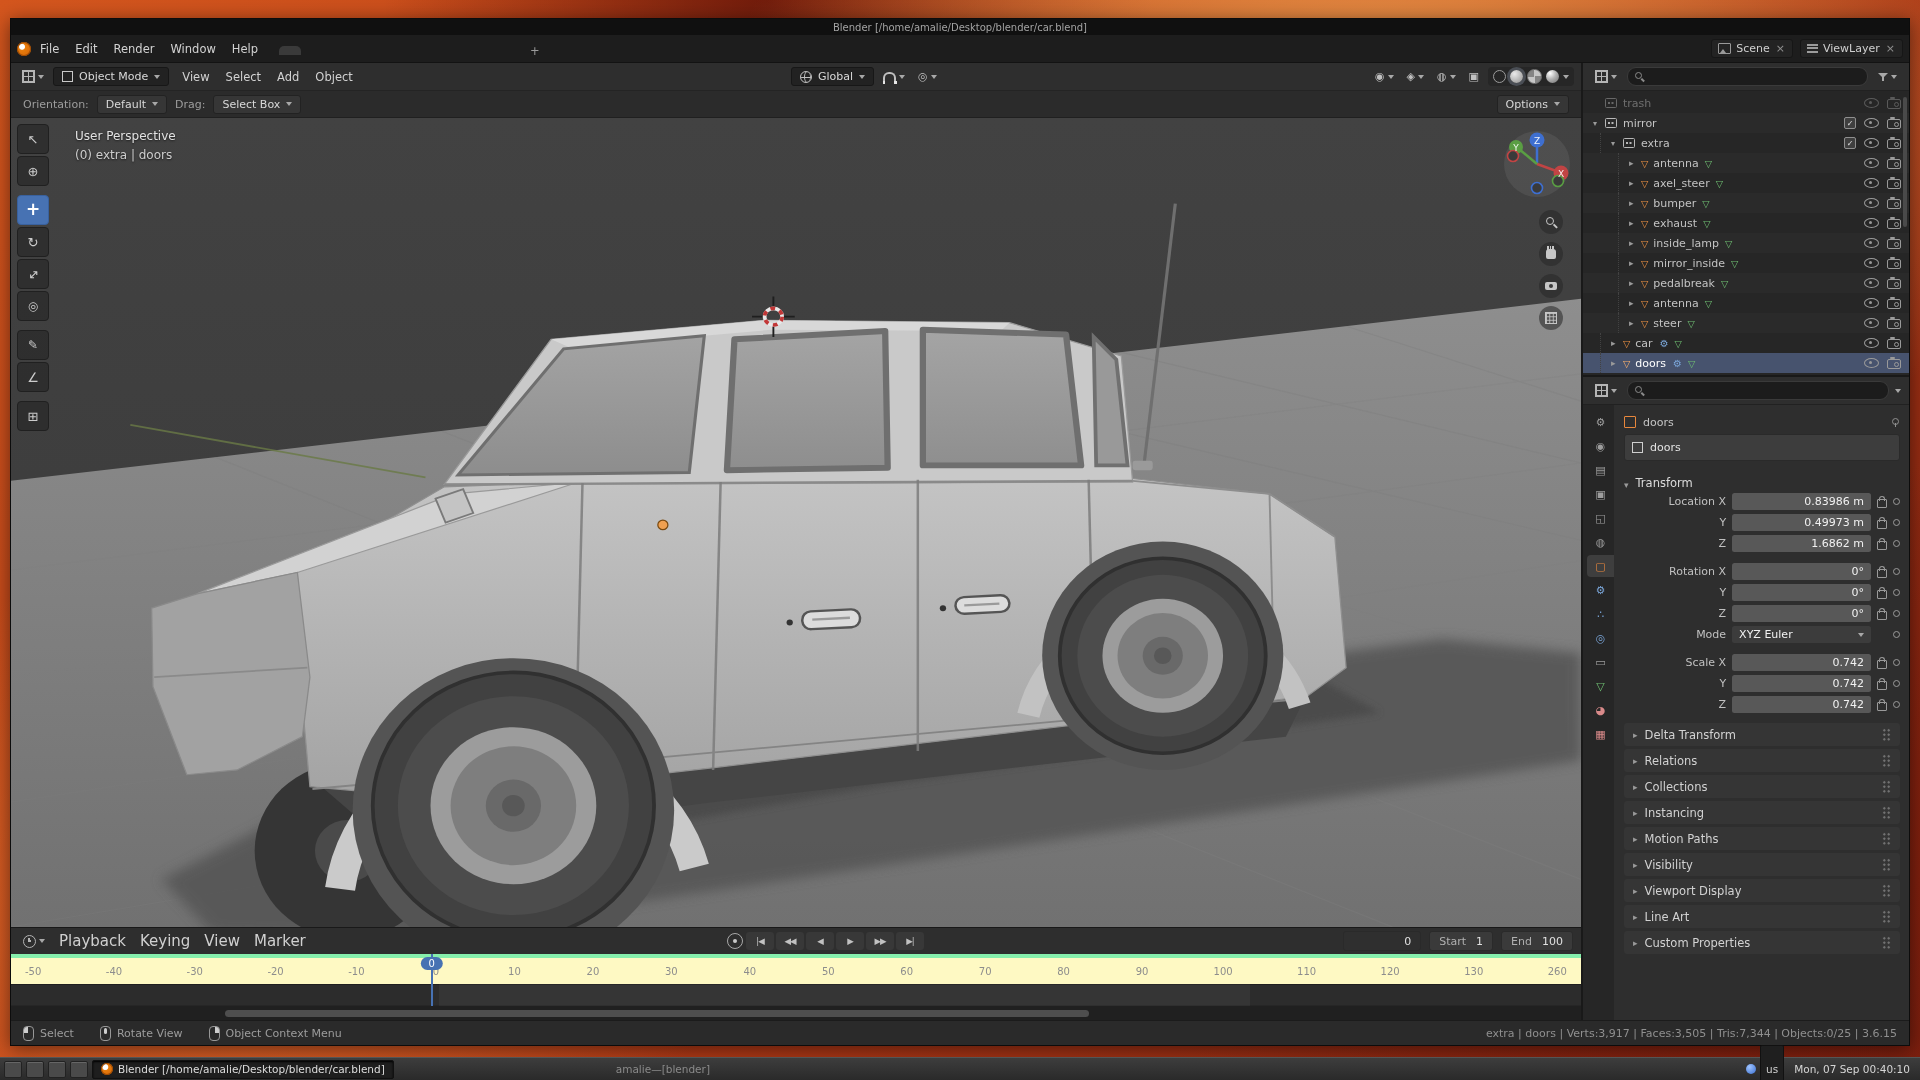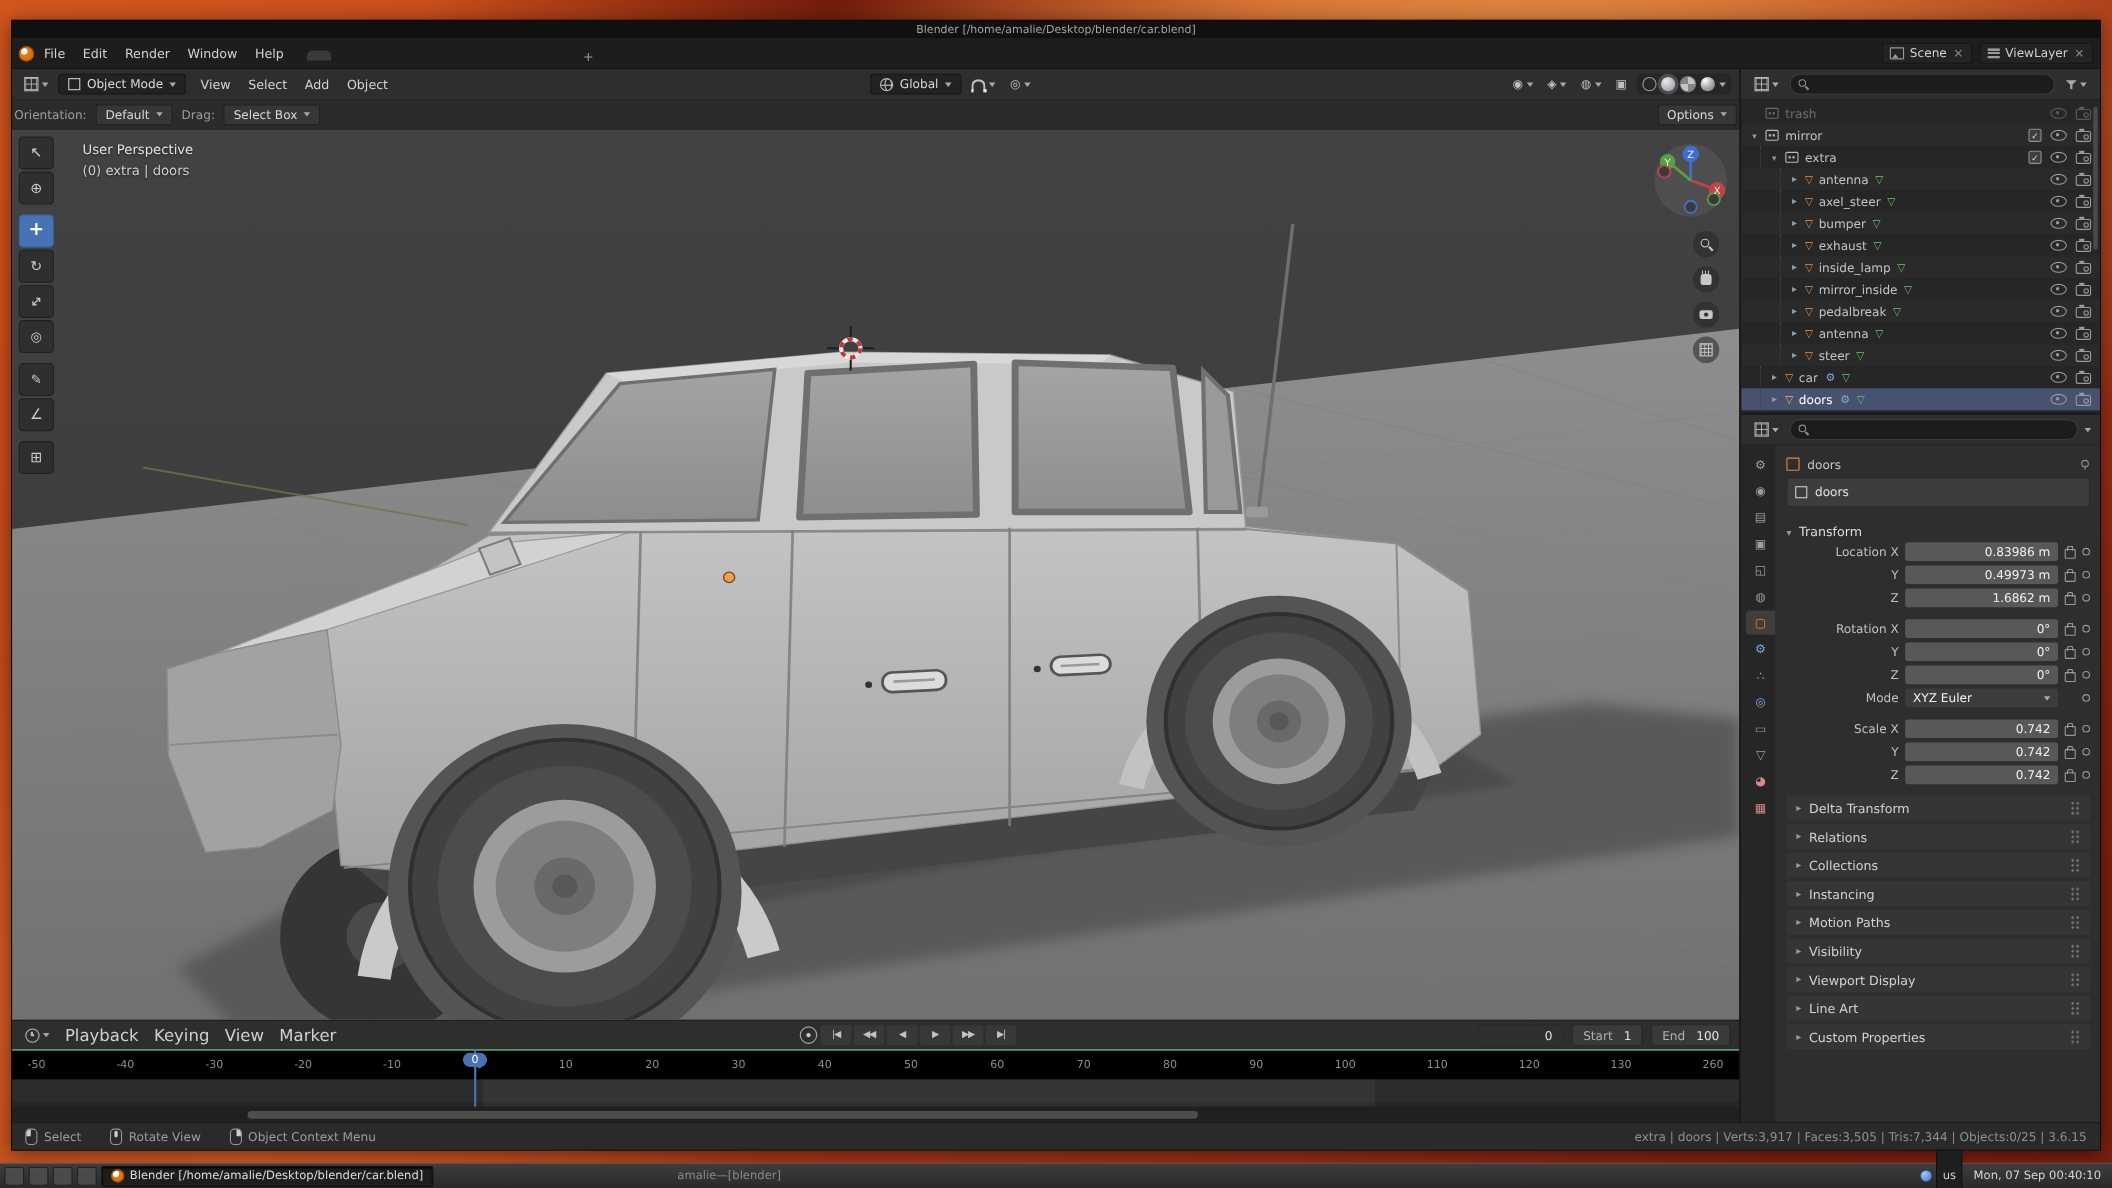--- a/index.html
+++ b/index.html
@@ -77,24 +77,24 @@
   .magnet::before,.magnet::after{content:'';position:absolute;bottom:-1px;width:2.5px;height:3px;background:#e6e6e6}
   .magnet::before{left:-2.5px}.magnet::after{right:-2.5px}
   .shgroup{display:flex;align-items:center;gap:4px;background:#262626;border-radius:4px;padding:2px 5px}
   .sph{width:13px;height:13px;border-radius:50%;flex:none}
   .sph.wire{border:1.5px solid #9c9c9c;width:11px;height:11px}
   .sph.solid{background:radial-gradient(circle at 35% 30%,#eaeaea,#8e8e8e)}
   .sph.active{box-shadow:0 0 0 3px #4a4e55}
   .sph.matp{background:conic-gradient(#c6c6c6 0 90deg,#858585 0 180deg,#c6c6c6 0 270deg,#858585 0);border:1px solid #777}
   .sph.rend{background:radial-gradient(circle at 32% 26%,#fff,#b2b2b2 45%,#6d6d6d)}
   .tsettings{height:26px;background:#2b2b2b;border-bottom:1px solid #202020;display:flex;align-items:center;
-    padding:0 2px;gap:8px;color:#9d9d9d;flex:none}
+    padding:0 12px;gap:8px;color:#9d9d9d;flex:none}
   .tsettings .dd{background:#363636;border-color:#222;color:#d8d8d8}
   
-  .viewport{flex:1;position:relative;background:#a21caf;min-height:0;overflow:hidden}
+  .viewport{flex:1;position:relative;background:#4c1d95;min-height:0;overflow:hidden}
   .viewport>svg.scene{position:absolute;inset:0;width:100%;height:100%}
   .vtools{position:absolute;left:6px;top:6px;display:flex;flex-direction:column;gap:2px}
   .tbtn{width:30px;height:28px;background:rgba(44,44,44,.88);border:1px solid #202020;border-radius:4px;
     display:flex;align-items:center;justify-content:center;color:#cccccc;font-size:13px}
   .tbtn.gap{margin-top:7px}
   .tbtn.active{background:#4772b3;border-color:#39619e;color:#fff}
   .ti-select::before{content:"↖";font-size:13px}
   .ti-cursor::before{content:"⊕";font-size:13px}
   .ti-move::before{content:"+";font-size:17px;font-weight:bold;margin-top:-2px}
   .ti-rotate::before{content:"↻";font-size:13px}
@@ -130,21 +130,21 @@
   .recbtn{width:14px;height:14px;border:1.4px solid #a8a8a8;border-radius:50%;display:flex;align-items:center;justify-content:center}
   .recbtn::after{content:'';width:4px;height:4px;border-radius:50%;background:#c9c9c9}
   .transport{display:flex;align-items:center;gap:2px}
   .tpb{min-width:20px;height:18px;display:flex;align-items:center;justify-content:center;color:#c2c2c2;
     font-size:8.5px;letter-spacing:-1px;background:#383838;border-radius:3px;padding:0 4px}
   .fbox{background:#3a3a3a;border:1px solid #2a2a2a;border-radius:3px;height:18px;display:flex;align-items:center;
     padding:0 9px;gap:10px;color:#e0e0e0;margin-left:5px}
   .fbox .fl{color:#b0b0b0}
   .framebox{min-width:58px;justify-content:flex-end;background:#2f2f2f}
   .tl-mid{position:relative;flex:1}
-  .tl-ruler{height:26px;background:#000000;border-top:1px solid #86efac;position:relative}
+  .tl-ruler{height:26px;background:#fef9c3;border-top:4px solid #86efac;position:relative}
   .ticks{position:absolute;left:14px;right:14px;top:0;bottom:0;display:flex;justify-content:space-between;
     align-items:center;font-size:10px;color:#8d8d8d}
   .tick{min-width:14px;text-align:center}
   .tl-strip{height:20px;background:#2c2c2c;border-top:1px solid #1f1f1f}
   .range{position:absolute;top:0;bottom:0;left:calc(14px + (100% - 28px)*0.26842);width:calc((100% - 28px)*0.52632);
     background:rgba(255,255,255,.045)}
   .playhead{position:absolute;top:0;bottom:0;left:calc(14px + (100% - 28px)*0.26316);width:2px;background:#4772b3;z-index:3}
   .phbadge{position:absolute;top:3px;left:1px;transform:translateX(-50%);background:#4772b3;color:#fff;
     font-size:10px;padding:1px 8px;border-radius:9px}
   .tl-scroll{height:14px;background:#202020;display:flex;align-items:center;padding:0 14px;flex:none}

